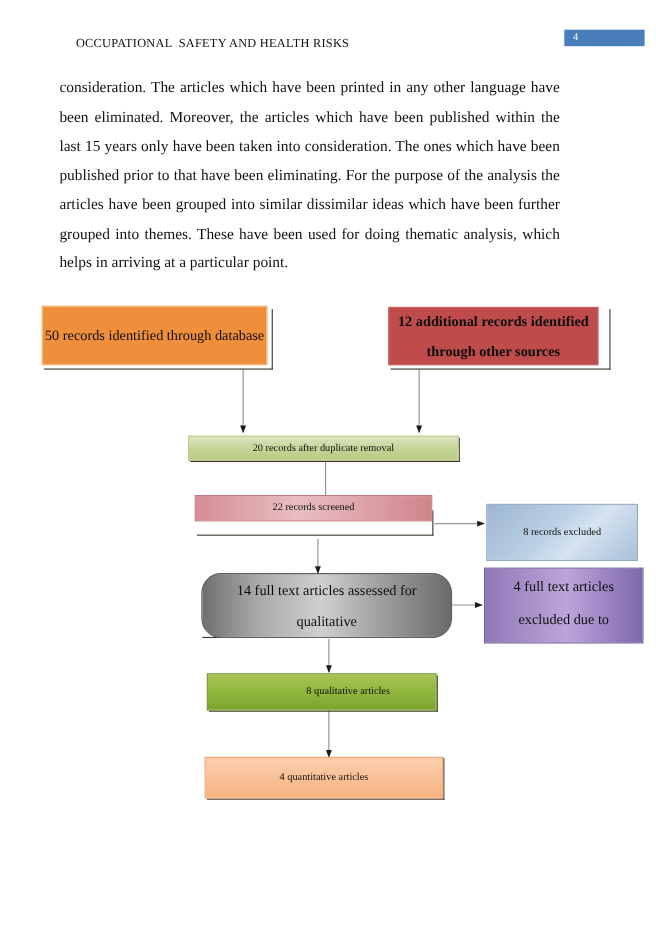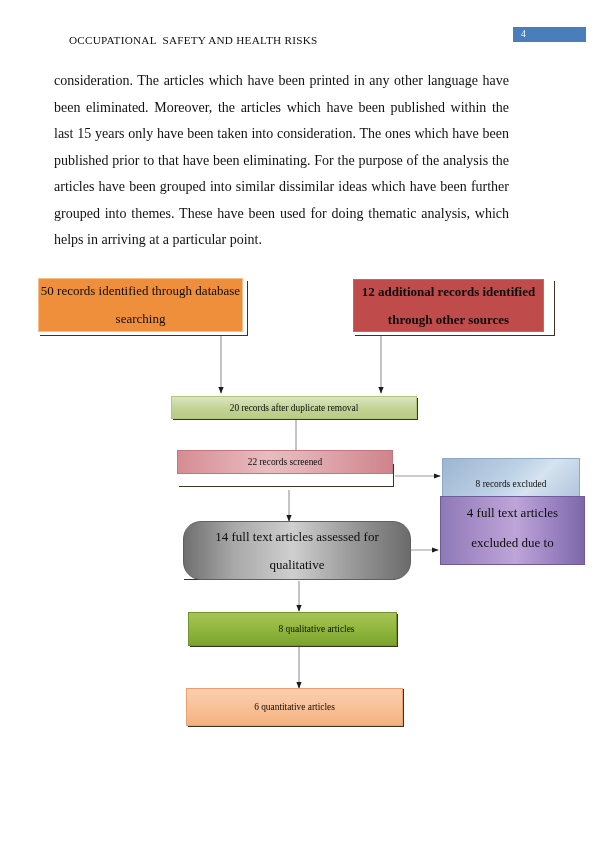--- a/index.html
+++ b/index.html
@@ -179,21 +179,20 @@
   <div class="fshadow" style="left:40px;  top:281px; width:208px; height:55px;"></div>
   <div class="fshadow" style="left:355px; top:281px; width:200px; height:55px;"></div>
   <div class="fshadow" style="left:173px; top:398px; width:245px; height:22px;"></div>
   <div class="fshadow" style="left:179px; top:464px; width:215px; height:23px;"></div>
   <div class="fshadow" style="left:184px; top:522px; width:211px; height:58px;"></div>
   <div class="fshadow" style="left:190px; top:614px; width:208px; height:33px;"></div>
   <div class="fshadow" style="left:188px; top:689px; width:216px; height:38px;"></div>
 
   <div class="fbox multiline" id="box-db" style="left:38px; top:278px; width:205px; height:54px;">
     <span class="ln">50 records identified through database</span>
-    <span class="ln">searching</span>
   </div>
 
   <div class="fbox multiline" id="box-other" style="left:353px; top:279px; width:191px; height:53px;font-weight:bold;">
     <span class="ln">12 additional records identified</span>
     <span class="ln">through other sources</span>
   </div>
 
   <div class="fbox" id="box-dedup" style="left:171px; top:396px; width:246px; height:23px;">
     <span class="ln" style="line-height:22px;">20 records after duplicate removal</span>
   </div>
@@ -204,27 +203,27 @@
 
   <div class="fbox" id="box-excl-records" style="left:442px; top:458px; width:138px; height:52px;">
     <span class="ln" style="line-height:20px;">8 records excluded</span>
   </div>
 
   <div class="fbox multiline" id="box-fulltext" style="left:183px; top:521px; width:228px; height:59px;border-radius:18px;">
     <span class="ln">14 full text  articles assessed for</span>
     <span class="ln">qualitative</span>
   </div>
 
-  <div class="fbox multiline" id="box-excl-irrelevance" style="left:440px; top:496px; width:145px; height:69px; justify-content:flex-start;">
+  <div class="fbox multiline" id="box-excl-irrelevance" style="left:440px; top:516px; width:145px; height:69px; justify-content:flex-start;">
     <span class="ln" style="line-height:31px;">4 full text articles</span>
     <span class="ln" style="line-height:29px;">excluded due to</span>
     <span class="ln" style="line-height:29px;">irrelevance</span>
   </div>
 
   <div class="fbox" id="box-qualitative" style="left:188px; top:612px; width:209px; height:34px;padding-left:48px;">
     <span class="ln" style="line-height:33px;">8 qualitative articles</span>
   </div>
 
   <div class="fbox" id="box-quantitative" style="left:186px; top:688px; width:217px; height:38px;">
-    <span class="ln" style="line-height:37px;">6 quantitative articles</span>
+    <span class="ln" style="line-height:37px;">4 quantitative articles</span>
   </div>
 
 </div>
 
 </body></html>

